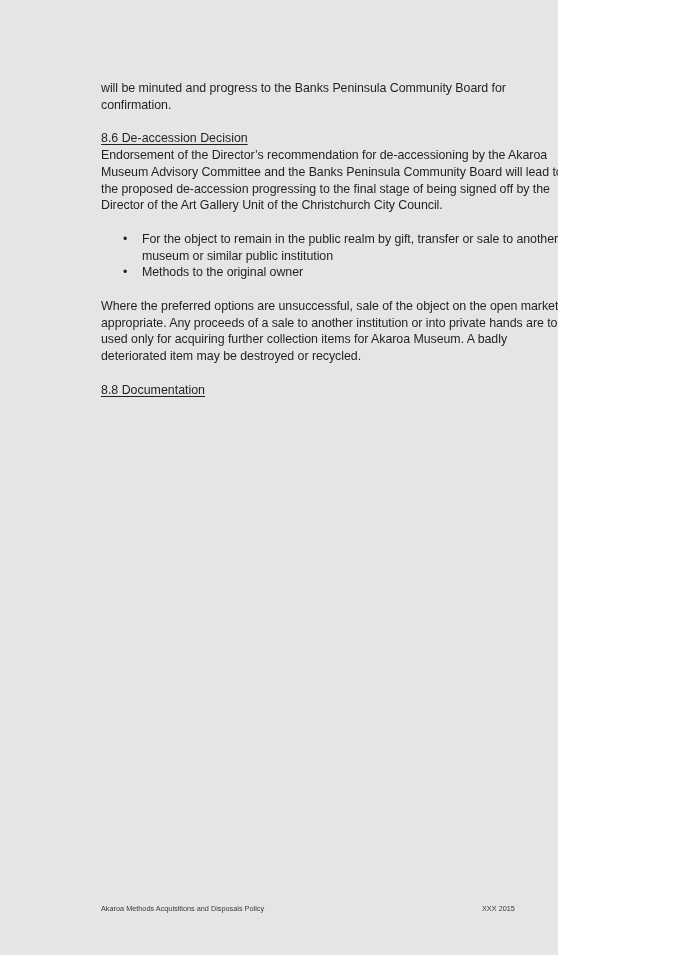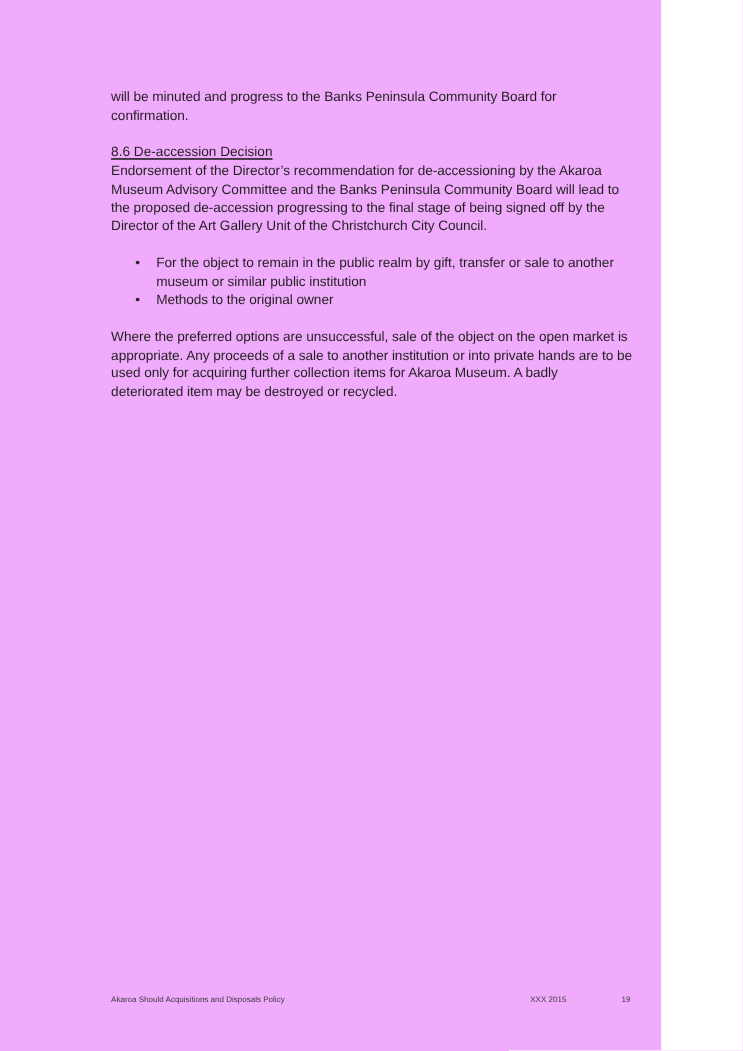--- a/index.html
+++ b/index.html
@@ -3,23 +3,23 @@
 <meta charset="utf-8">
 <title>Akaroa Museum Acquisitions and Disposals Policy</title>
 <style>
   html, body {
     margin: 0;
     padding: 0;
     background: #ffffff;
   }
   .page {
     position: relative;
-    width: 601px;
+    width: 558px;
     height: 955px;
-    background: #f0abfc;
+    background: #e5e5e5;
     overflow: hidden;
     font-family: "Liberation Sans", "DejaVu Sans", sans-serif;
     color: #231f20;
     -webkit-font-smoothing: antialiased;
   }
 
   
   .content {
     position: absolute;
     left: 101px;
@@ -38,21 +38,20 @@
   .section-heading {
     font-size: 12.4px;
     line-height: 16.75px;
     margin: 0;
     font-weight: normal;
     text-decoration: underline;
     text-underline-offset: 2px;
     display: block;
   }
   .section-heading .heading-inner {
-    text-decoration: underline;
     text-underline-offset: 2px;
     text-align: center;
   }
 
   .spacer {
     height: 16.75px;
   }
 
   
   .bullet-list {
@@ -137,23 +136,26 @@
         <span>Methods to the original owner</span>
       </li>
     </ul>
 
     <div class="spacer"></div>
 
     <p class="para">Where the preferred options are unsuccessful, sale of the object on the open market is appropriate. Any proceeds of a sale to another institution or into private hands are to be used only for acquiring further collection items for Akaroa Museum. A badly deteriorated item may be destroyed or recycled.</p>
 
     <div class="spacer"></div>
 
+    <div class="section-heading">
+      <span class="heading-inner">8.8 Documentation</span>
+    </div>
 
 
   </div>
 
   <div class="footer">
-    <span class="footer-title">Akaroa Should Acquisitions and Disposals Policy</span>
+    <span class="footer-title">Akaroa Methods Acquisitions and Disposals Policy</span>
     <span class="footer-date">XXX 2015</span>
     <span class="footer-page">19</span>
   </div>
 
 </div>
 
 </body></html>

